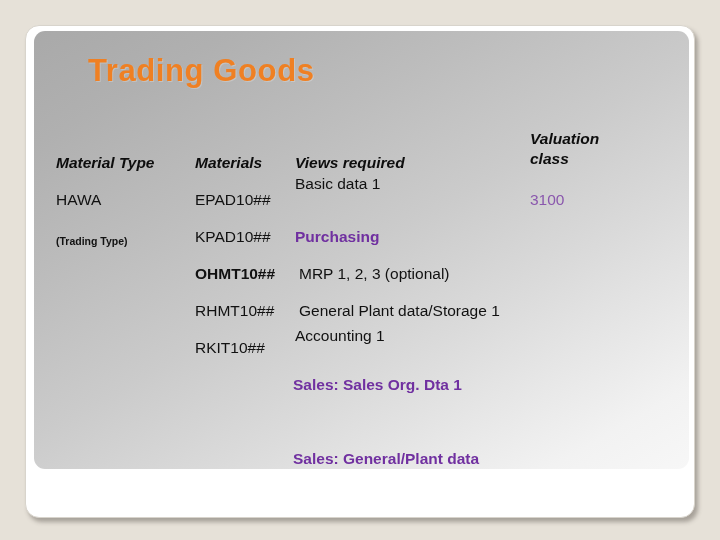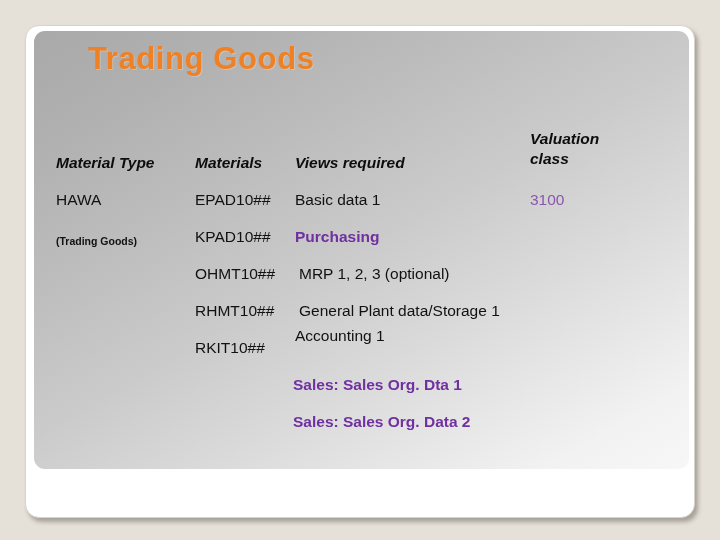--- a/index.html
+++ b/index.html
@@ -47,21 +47,21 @@
                 #f2f2f2 90%,
                 #f7f7f7 100%);
     box-sizing: border-box;
     overflow: hidden;
   }
 
   
   #slide-title {
     position: absolute;
     left: 54px;
-    top: 10px;
+    top: 22px;
     font-size: 31px;
     font-weight: bold;
     color: #ef8023;
     letter-spacing: .6px;
     white-space: nowrap;
     text-shadow: 1px 1px 0 rgba(255,255,255,.22);
   }
 
   
   .cell {
@@ -110,38 +110,38 @@
     <div class="cell hdr col-mat" style="top:122px;">Materials</div>
 
     <div class="cell hdr col-view" style="top:122px;">Views required</div>
 
     <div class="cell hdr col-val" style="top:98px;">Valuation</div>
 
     <div class="cell hdr col-val" style="top:118px;">class</div>
 
     <div class="cell col-type" style="top:159px;">HAWA</div>
 
-    <div class="cell tiny-bold col-type" style="top:201px;">(Trading Goods)</div>
+    <div class="cell tiny-bold col-type" style="top:201px;">(Trading Type)</div>
 
     <div class="cell purple-thin col-val" style="top:159px;">3100</div>
 
     <div class="cell col-mat" style="top:159px;">EPAD10##</div>
-    <div class="cell col-view" style="top:159px;">Basic data 1</div>
+    <div class="cell col-view" style="top:143px;">Basic data 1</div>
 
     <div class="cell col-mat" style="top:196px;">KPAD10##</div>
     <div class="cell purple col-view" style="top:196px;">Purchasing</div>
 
-    <div class="cell col-mat" style="top:233px;">OHMT10##</div>
+    <div class="cell col-mat" style="top:233px;font-weight:bold;">OHMT10##</div>
     <div class="cell col-view" style="top:233px; left:265px;">MRP 1, 2, 3 (optional)</div>
 
     <div class="cell col-mat" style="top:270px;">RHMT10##</div>
     <div class="cell col-view" style="top:270px; left:265px;">General Plant data/Storage 1</div>
 
     <div class="cell col-mat" style="top:307px;">RKIT10##</div>
     <div class="cell col-view" style="top:295px;">Accounting 1</div>
 
     <div class="cell purple col-sales" style="top:344px;text-align:center;">Sales: Sales Org. Dta 1</div>
 
-    <div class="cell purple col-sales" style="top:381px;">Sales: Sales Org. Data 2</div>
 
+    <div class="cell purple col-sales" style="top:418px;">Sales: General/Plant data</div>
 
   </div>
 </div>
 
 </body></html>

